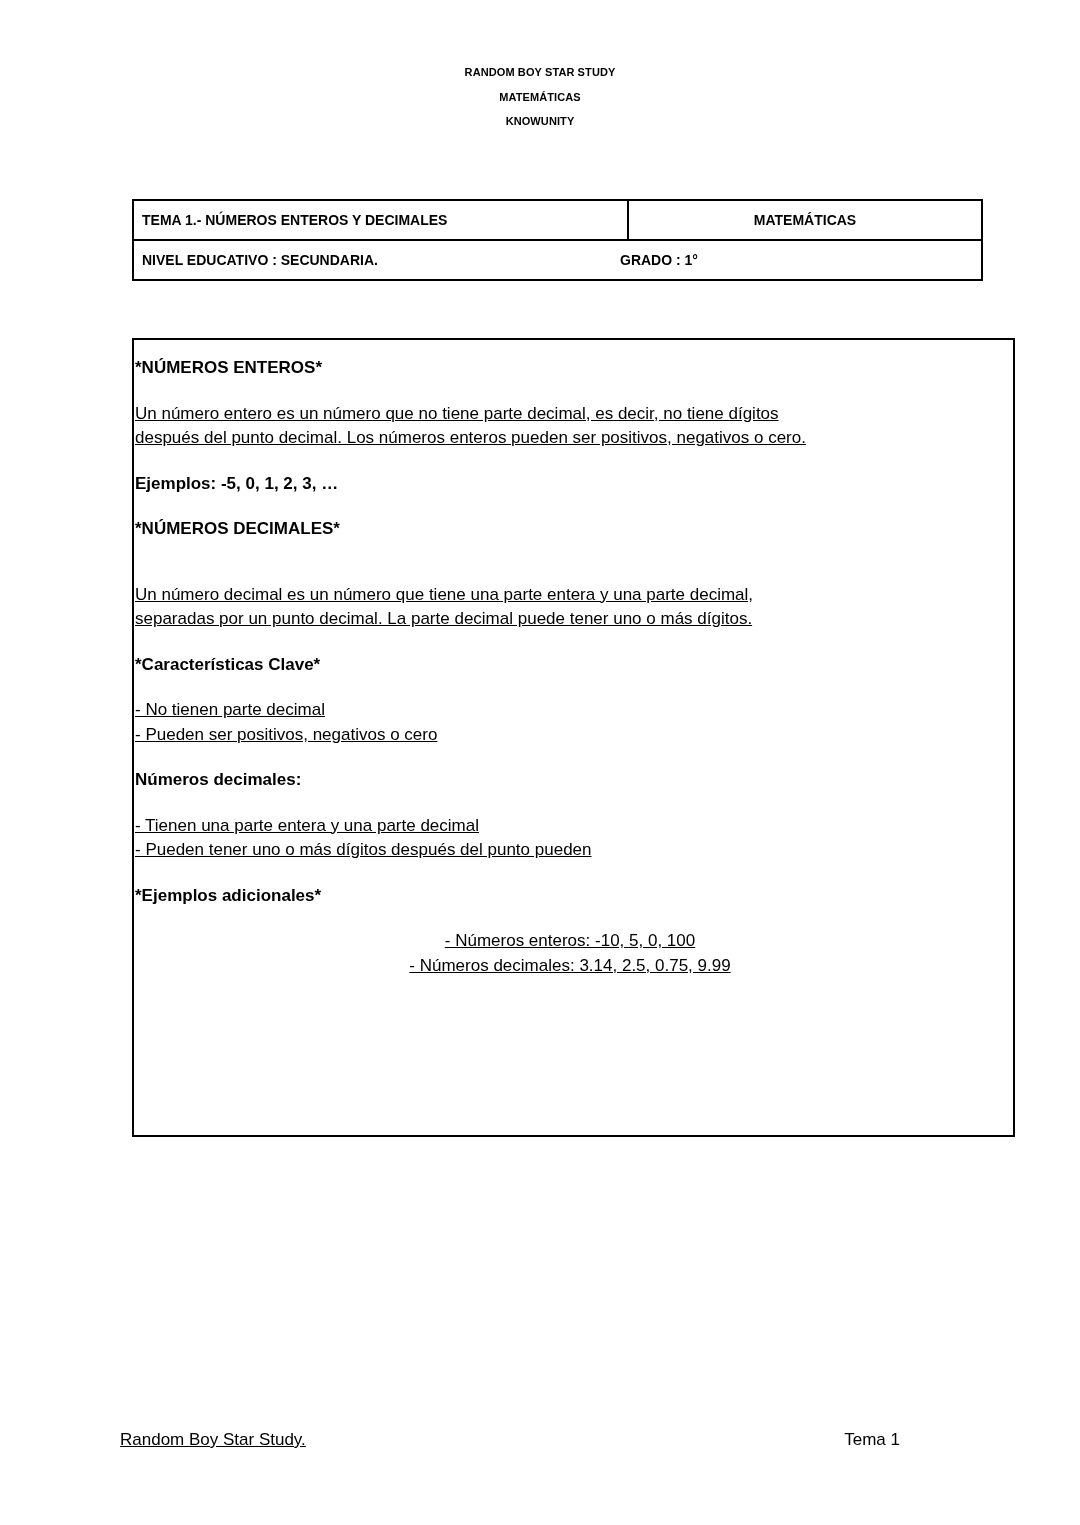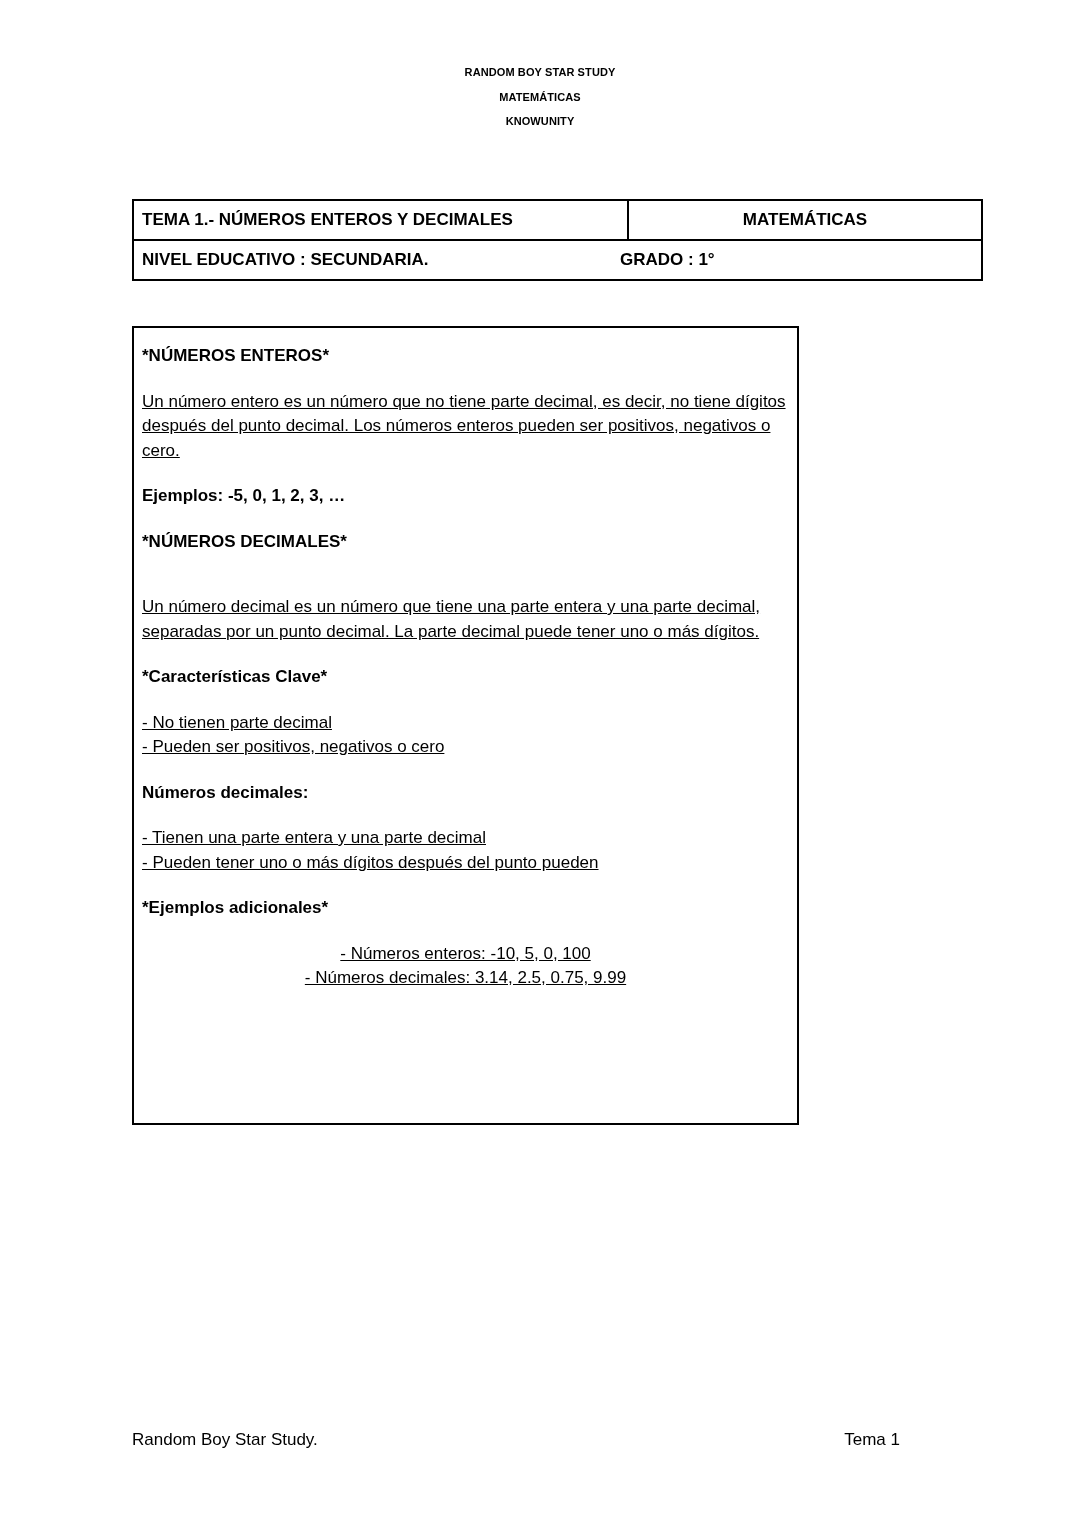--- a/index.html
+++ b/index.html
@@ -37,21 +37,21 @@
     left: 132px;
     top: 199px;
     width: 813px;
     border-collapse: collapse;
     table-layout: fixed;
   }
   .meta-table td {
     border: 2.4px solid #000;
     height: 38px;
     padding: 0 8px;
-    font-size: 17px;
+    font-size: 14px;
     font-weight: bold;
     vertical-align: middle;
   }
   .meta-table .cell-topic { width: 477px; text-align: left; }
   .meta-table .cell-subject { width: 336px; text-align: center; }
   .meta-table .cell-level-wrap { position: relative; }
   .meta-table .row-level td {
     border-top: none;
   }
   .level-flex {
@@ -72,26 +72,26 @@
     top: 50%;
     transform: translateY(-50%);
     width: 327px;
     white-space: nowrap;
   }
 
   
   .content-box {
     position: absolute;
     left: 132px;
-    top: 326px;
-    width: 667px;
+    top: 338px;
+    width: 883px;
     height: 799px;
     border: 2.6px solid #000;
     box-sizing: border-box;
-    padding: 16px 8px 8px 8px;
+    padding: 16px 8px 8px 1px;
   }
   .content-inner {
     font-size: 17px;
     line-height: 24.5px;
   }
   .blk {
     margin: 0 0 21px 0;
   }
   .blk.wide  { margin-bottom: 41px; }
   .blk.wide2 { margin-bottom: 46px; }
@@ -109,23 +109,24 @@
   .footer {
     position: absolute;
     left: 120px;
     top: 1428px;
     width: 840px;
     font-size: 17px;
     line-height: 24px;
   }
   .footer .f-left {
     position: absolute;
-    left: 12px;
+    left: 0;
     top: 0;
     white-space: nowrap;
+    text-decoration: underline;
   }
   .footer .f-right {
     position: absolute;
     right: 60px;
     top: 0;
     white-space: nowrap;
   }
 </style>
 </head>
 <body>

